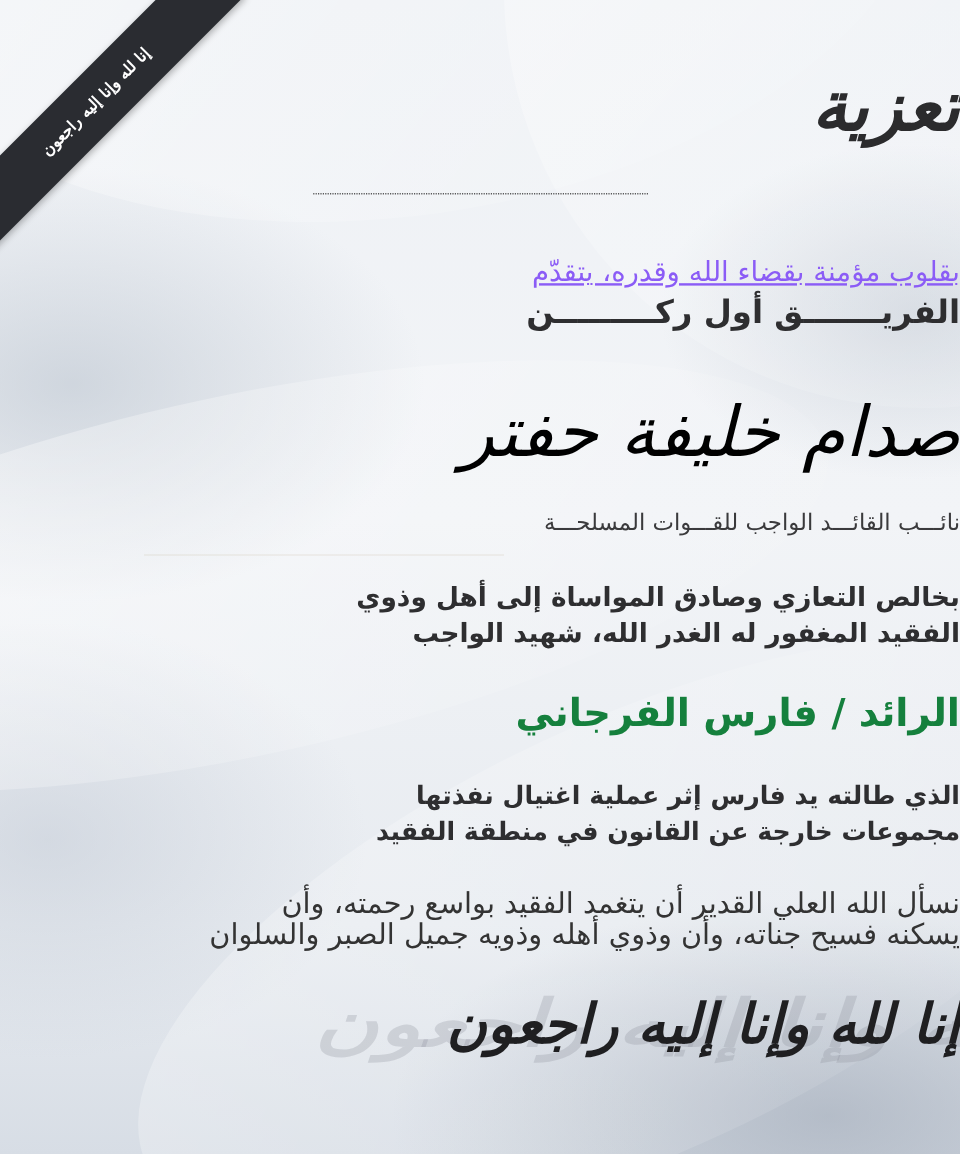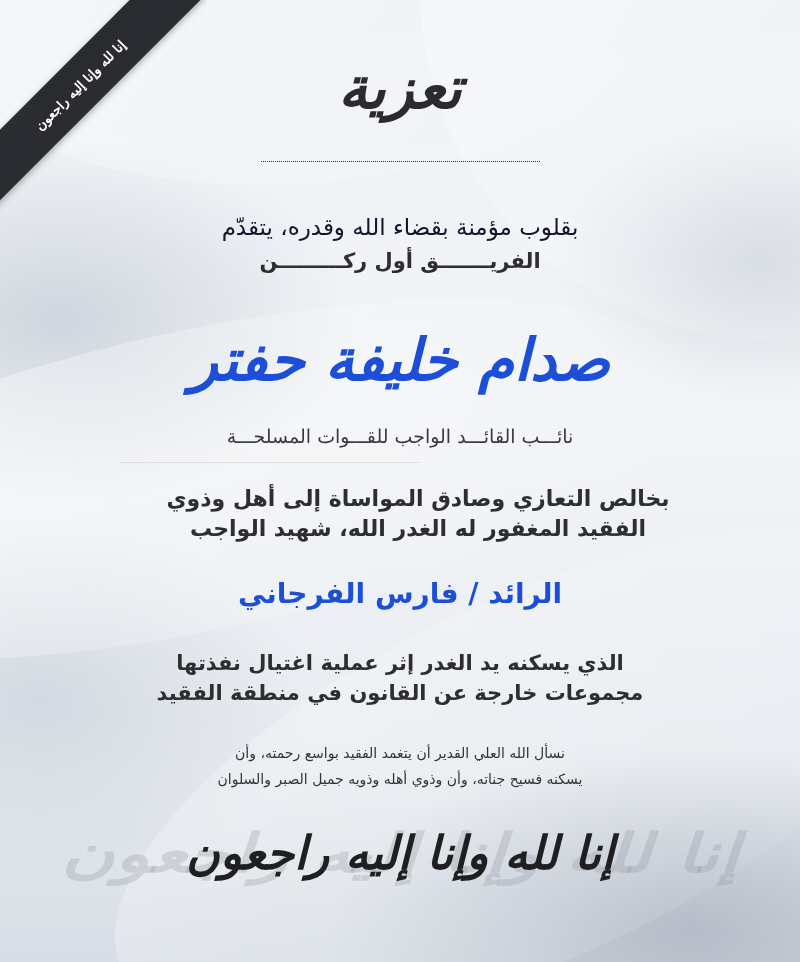--- a/index.html
+++ b/index.html
@@ -40,77 +40,78 @@
       box-shadow: 0 2px 6px rgba(0,0,0,0.3);
     }
     .ribbon-text {
       color: #ffffff;
       font-family: "DejaVu Serif", serif;
       font-size: 13px; font-weight: bold;
       white-space: nowrap;
       letter-spacing: -0.5px;
     }
 
-    .content { position: absolute; inset: 0; text-align: center; }
+    .content { position: absolute; inset: 0; text-align: right; }
 
     .title {
       position: absolute; top: 48px; left: 0; right: 0;
       font-family: "DejaVu Serif", serif;
       font-size: 58px; font-weight: bold; font-style: italic;
       color: #2b2b2d; line-height: 80px;
       letter-spacing: -2px;
     }
     .title-divider {
       position: absolute; top: 161px; left: 261px; width: 279px;
       border-top: 1px dotted #333;
     }
 
     .intro {
       position: absolute; top: 212px; left: 0; right: 0;
-      font-size: 23px; color: #0f172a; line-height: 30px;
+      font-size: 23px; color: #8b5cf6; line-height: 30px;
       font-family: "DejaVu Sans", sans-serif;
+      text-decoration: underline;
     }
     .rank {
       position: absolute; top: 244px; left: 0; right: 0;
-      font-size: 21px; font-weight: bold; color: #2e2e30; line-height: 34px;
+      font-size: 27px; font-weight: bold; color: #2e2e30; line-height: 34px;
       letter-spacing: 1px;
     }
 
     .sender-name {
       position: absolute; top: 305px; left: 0; right: 0;
       font-family: "DejaVu Serif", serif;
-      font-size: 58px; font-weight: bold; font-style: italic;
-      color: #1d4ed8; line-height: 110px;
+      font-size: 58px; font-weight: normal; font-style: italic;
+      color: #000000; line-height: 110px;
       letter-spacing: -1px;
     }
     .sender-title {
       position: absolute; top: 423px; left: 0; right: 0;
       font-size: 19px; color: #3a3a3c; line-height: 26px;
       font-weight: 300;
     }
     .sender-divider {
       position: absolute; top: 462px; left: 120px; width: 300px;
       border-top: 1px solid rgba(200,190,170,0.35);
     }
 
     .condolence {
       position: absolute; top: 484px; left: 0; right: 0;
       font-size: 22px; font-weight: bold; color: #2e2e30; line-height: 30px; padding-left: 36px;
     }
     .deceased {
       position: absolute; top: 566px; left: 0; right: 0;
-      font-size: 28px; font-weight: bold; color: #1d4ed8; line-height: 56px;
+      font-size: 32px; font-weight: bold; color: #15803d; line-height: 56px;
     }
     .circumstance {
       position: absolute; top: 648px; left: 0; right: 0;
       font-size: 21px; font-weight: bold; color: #2e2e30; line-height: 30px;
     }
     .prayer {
       position: absolute; top: 740px; left: 0; right: 0;
-      font-size: 14px; color: #333; line-height: 26px;
+      font-size: 24px; color: #333; line-height: 26px;
     }
 
     .verse-wrap {
       position: absolute; top: 800px; left: 0; right: 0; height: 110px;
     }
     .verse-shadow {
       position: absolute; top: 8px; left: 0; right: 0;
       font-family: "DejaVu Serif", serif;
       font-size: 54px; font-weight: bold; font-style: italic;
       color: rgba(140,145,155,0.28);
@@ -151,21 +152,21 @@
   <div class="sender-divider"></div>
 
   <div class="condolence">
     <div>بخالص التعازي وصادق المواساة إلى أهل وذوي</div>
     <div>الفقيد المغفور له الغدر الله، شهيد الواجب</div>
   </div>
 
   <div class="deceased">الرائد / فارس الفرجاني</div>
 
   <div class="circumstance">
-    <div>الذي يسكنه يد الغدر إثر عملية اغتيال نفذتها</div>
+    <div>الذي طالته يد فارس إثر عملية اغتيال نفذتها</div>
     <div>مجموعات خارجة عن القانون في منطقة الفقيد</div>
   </div>
 
   <div class="prayer">
     <div>نسأل الله العلي القدير أن يتغمد الفقيد بواسع رحمته، وأن</div>
     <div>يسكنه فسيح جناته، وأن وذوي أهله وذويه جميل الصبر والسلوان</div>
   </div>
 
   <div class="verse-wrap">
     <div class="verse-shadow">إنا لله وإنا إليه راجعون</div>

